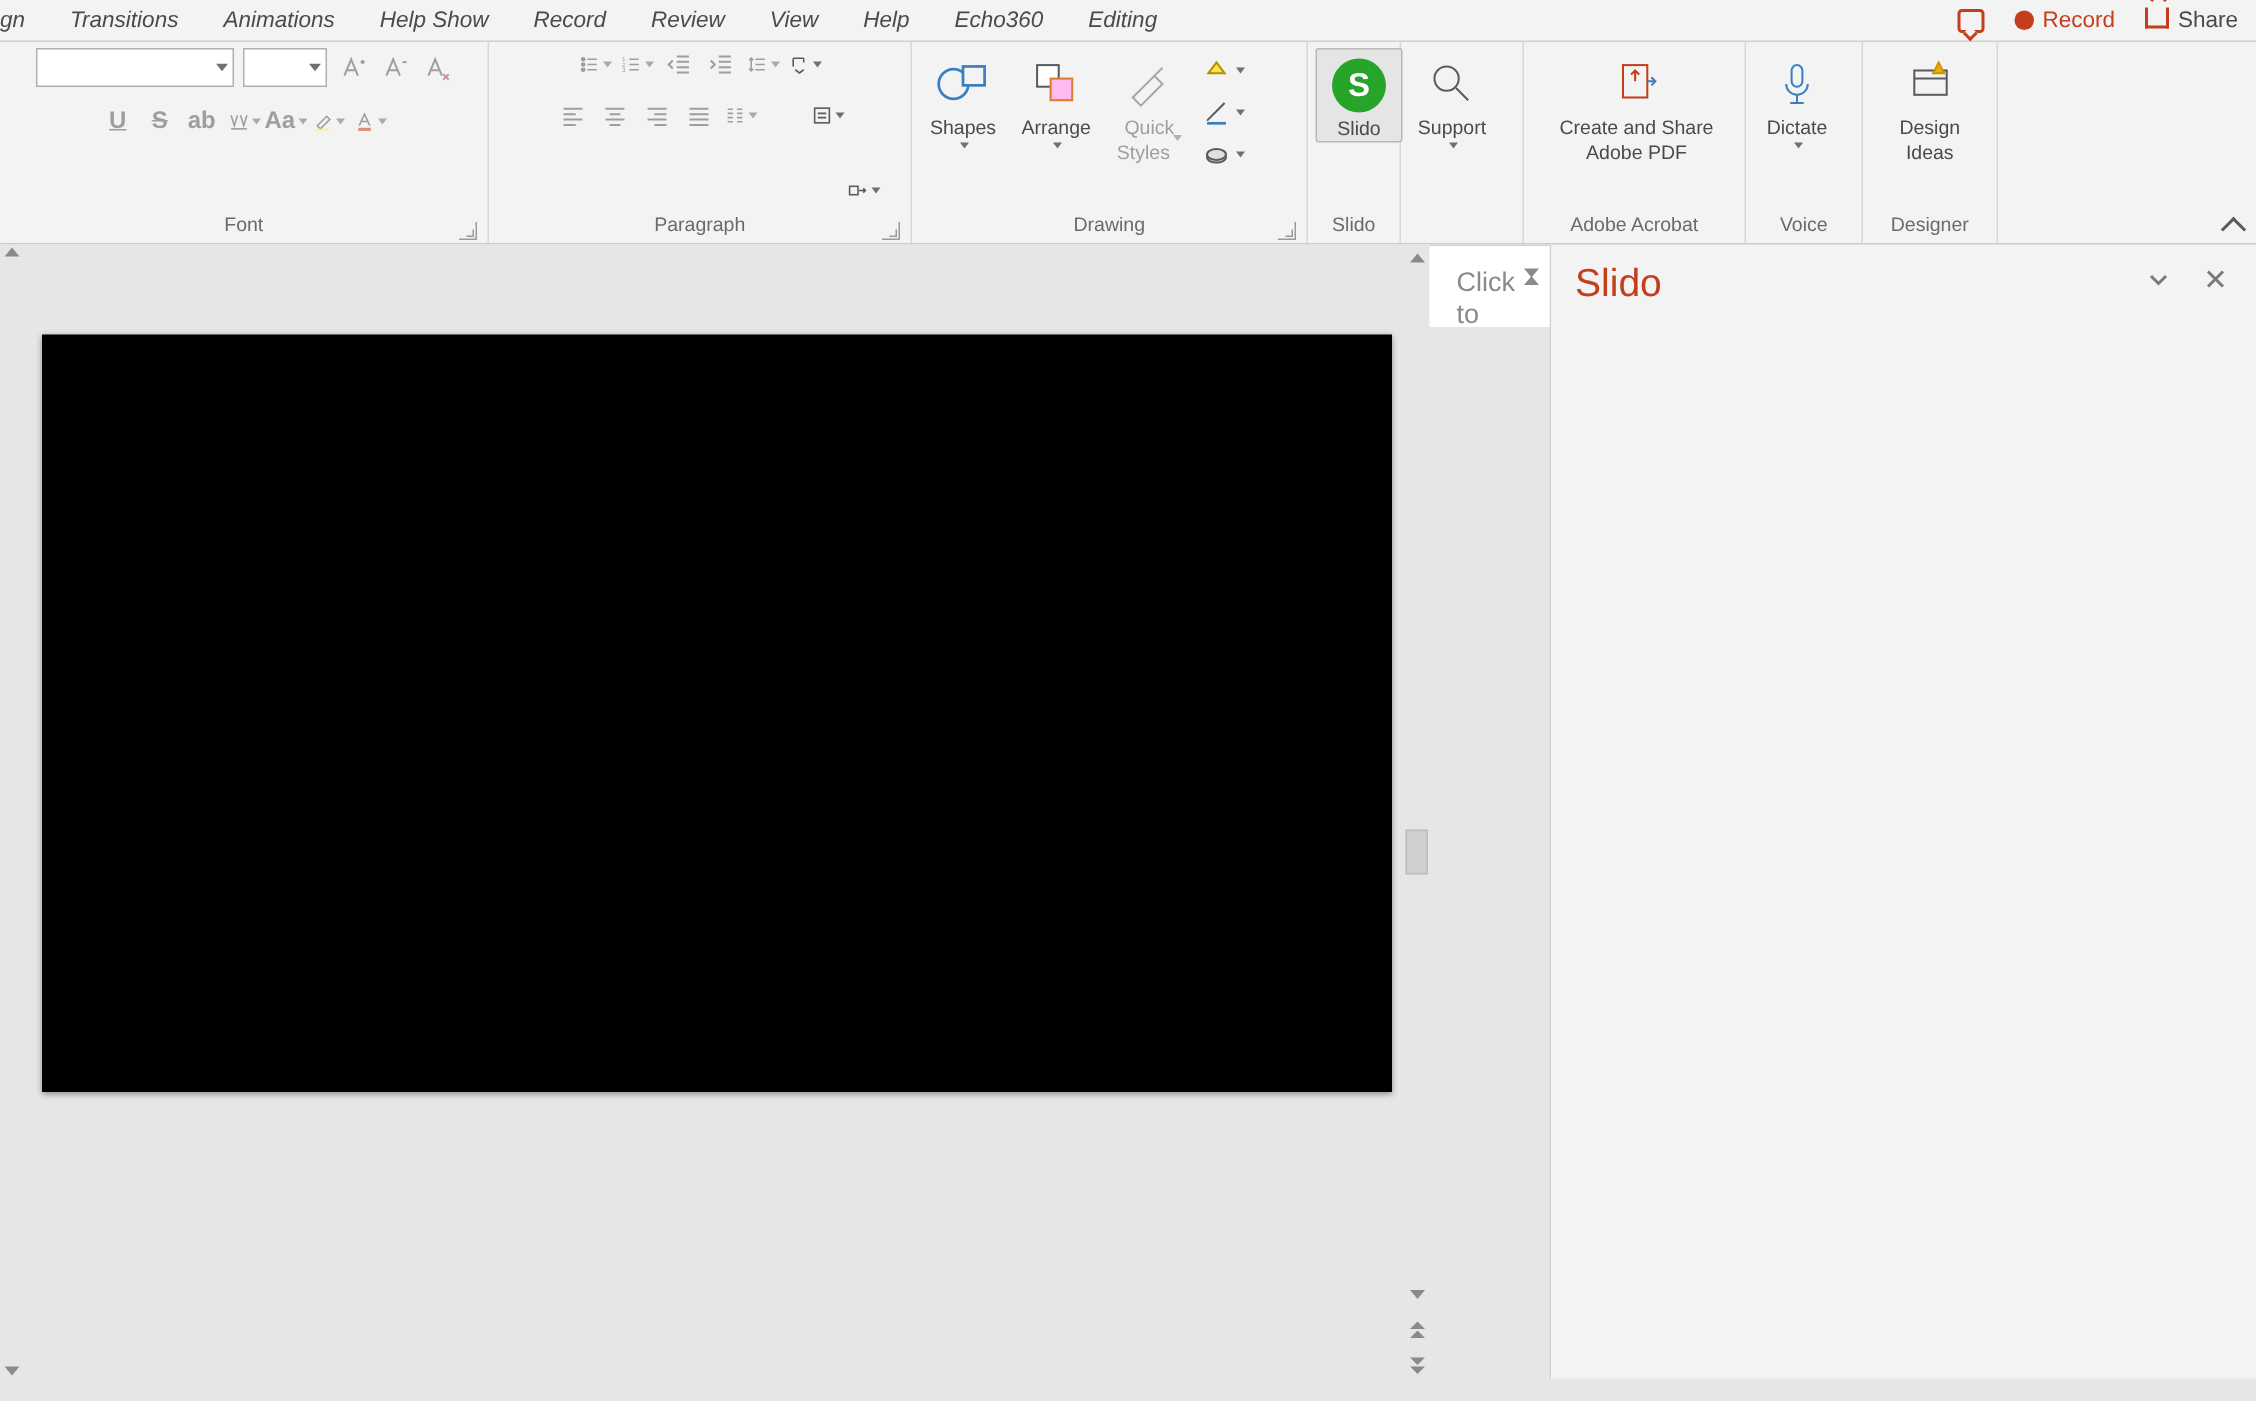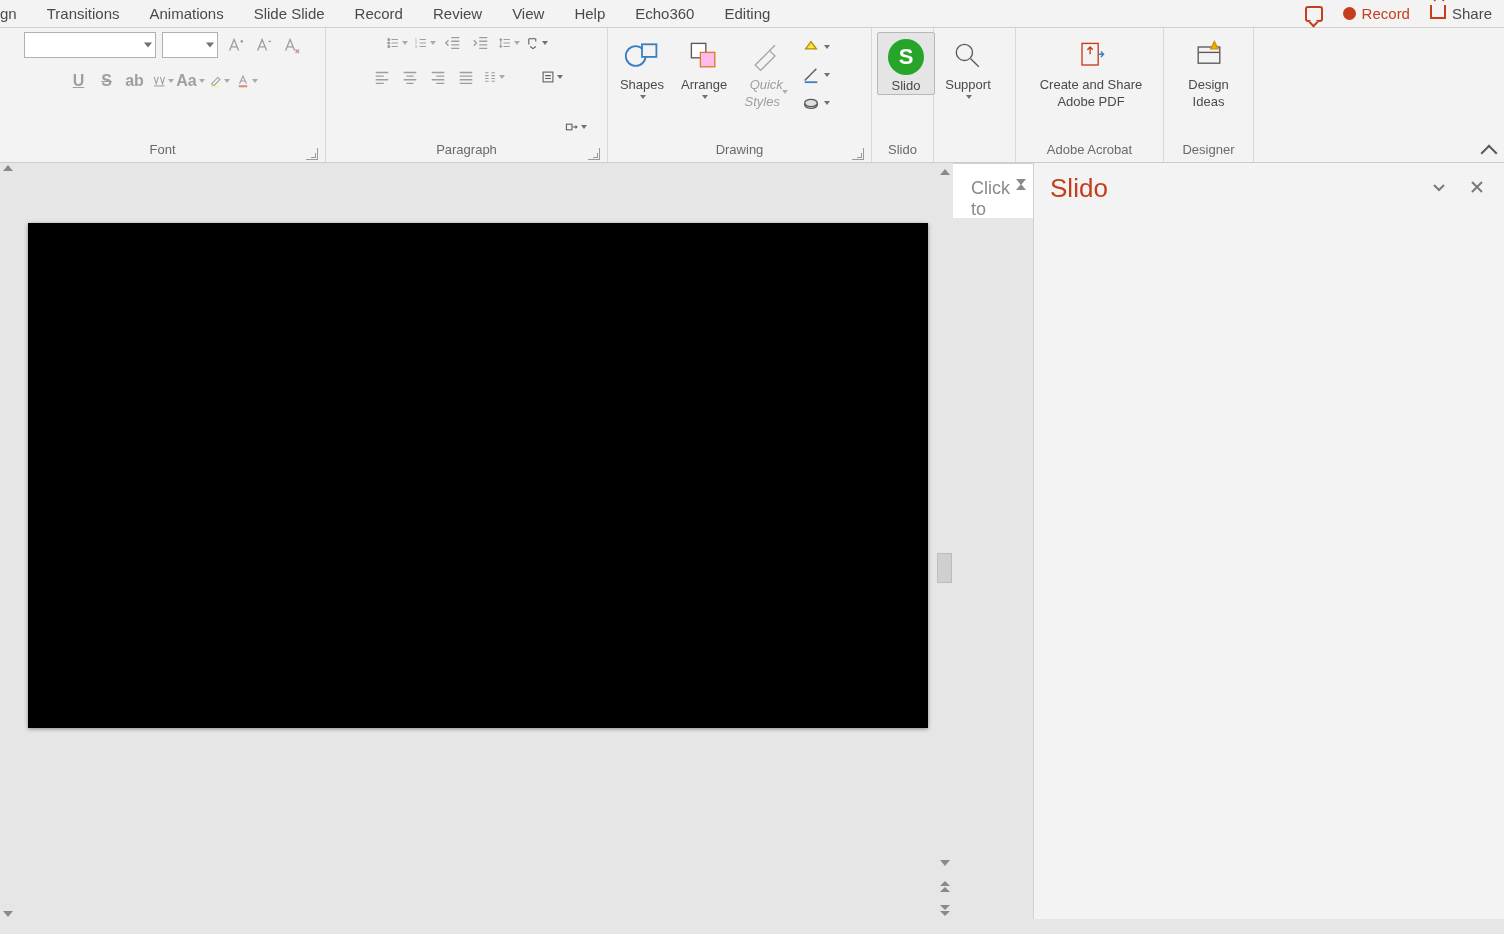--- a/index.html
+++ b/index.html
@@ -14,20 +14,21 @@
       padding-left: 0;
       border-bottom: 1px solid #d0d0d0;
     }
     .tab-left { display: flex; gap: 30px; padding-left: 0; }
     .tab-left .tab-item {
       font-size: 15px;
       color: #4a4a4a;
       padding: 4px 0;
       cursor: pointer;
       white-space: nowrap;
+      font-style: italic;
     }
     .tab-right {
       margin-left: auto;
       display: flex;
       align-items: center;
       gap: 20px;
       padding-right: 12px;
     }
     .comments-icon {
       width: 18px; height: 16px;
@@ -293,21 +294,21 @@
     }
   </style>
 </head>
 <body>
 
 <div class="tab-row">
   <div class="tab-left">
     <span class="tab-item">gn</span>
     <span class="tab-item">Transitions</span>
     <span class="tab-item">Animations</span>
-    <span class="tab-item">Slide Slide</span>
+    <span class="tab-item">Help Show</span>
     <span class="tab-item">Record</span>
     <span class="tab-item">Review</span>
     <span class="tab-item">View</span>
     <span class="tab-item">Help</span>
     <span class="tab-item">Echo360</span>
     <span class="tab-item">Editing</span>
   </div>
   <div class="tab-right">
     <span class="comments-icon"></span>
     <span class="record-pill">
@@ -511,21 +512,21 @@
       <div class="big-btn">
         <span class="glyph">
           <svg class="ic big" viewBox="0 0 40 40">
               <rect x="6" y="6" width="16" height="16" stroke="#5a5a5a" fill="#fff"></rect>
               <rect x="16" y="16" width="16" height="16" stroke="#d97d2a" fill="#fbe"></rect>
             </svg>
         </span>
         <span class="line">Arrange</span>
         <span class="caret-s"></span>
       </div>
-      <div class="big-btn" style="opacity:.5;font-style:italic;">
+      <div class="big-btn" style="opacity:.5;">
         <span class="glyph">
           <svg class="ic big" viewBox="0 0 40 40">
               <path d="M8 30 L24 14 L30 20 L14 36 Z" stroke="#5a5a5a"></path>
               <path d="M24 14 L30 8" stroke="#5a5a5a"></path>
             </svg>
         </span>
         <span class="line">Quick</span>
         <span class="line"><span>Styles</span> <span class="caret-s"></span></span>
       </div>
       <div class="col" style="gap:6px; padding-top:4px;">
@@ -595,20 +596,36 @@
               <path d="M28 18 H34 M31 15 L34 18 L31 21" stroke="#3a7fbf"></path>
             </svg>
         </span>
         <span class="line">Create and Share</span>
         <span class="line">Adobe PDF</span>
       </div>
     </div>
     <div class="rgroup-label"><span>Adobe Acrobat</span></div>
   </div>
 
+  <div class="rgroup" style="width:78px;">
+    <div class="rgroup-body">
+      <div class="big-btn">
+        <span class="glyph">
+          <svg class="ic big" viewBox="0 0 40 40">
+              <rect x="16" y="6" width="8" height="16" rx="4" stroke="#3a7fbf"></rect>
+              <path d="M12 20 A8 8 0 0 0 28 20" stroke="#3a7fbf"></path>
+              <path d="M20 28 V34 M15 34 H25" stroke="#3a7fbf"></path>
+            </svg>
+        </span>
+        <span class="line">Dictate</span>
+        <span class="caret-s"></span>
+      </div>
+    </div>
+    <div class="rgroup-label"><span>Voice</span></div>
+  </div>
 
   <div class="rgroup" style="width:90px;align-items:center;">
     <div class="rgroup-body">
       <div class="big-btn">
         <span class="glyph">
           <svg class="ic big" viewBox="0 0 40 40">
               <rect x="8" y="10" width="24" height="18"></rect>
               <path d="M8 16 H32"></path>
               <path d="M26 4 L30 12 L22 12 Z" fill="#f0b000" stroke="#d09000"></path>
             </svg>

